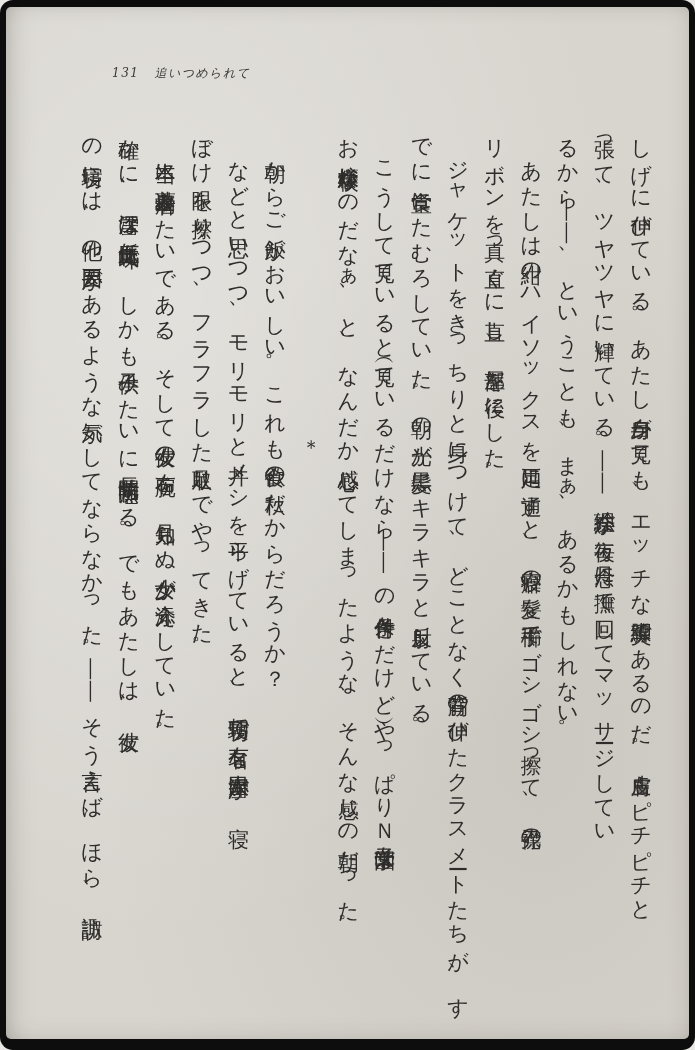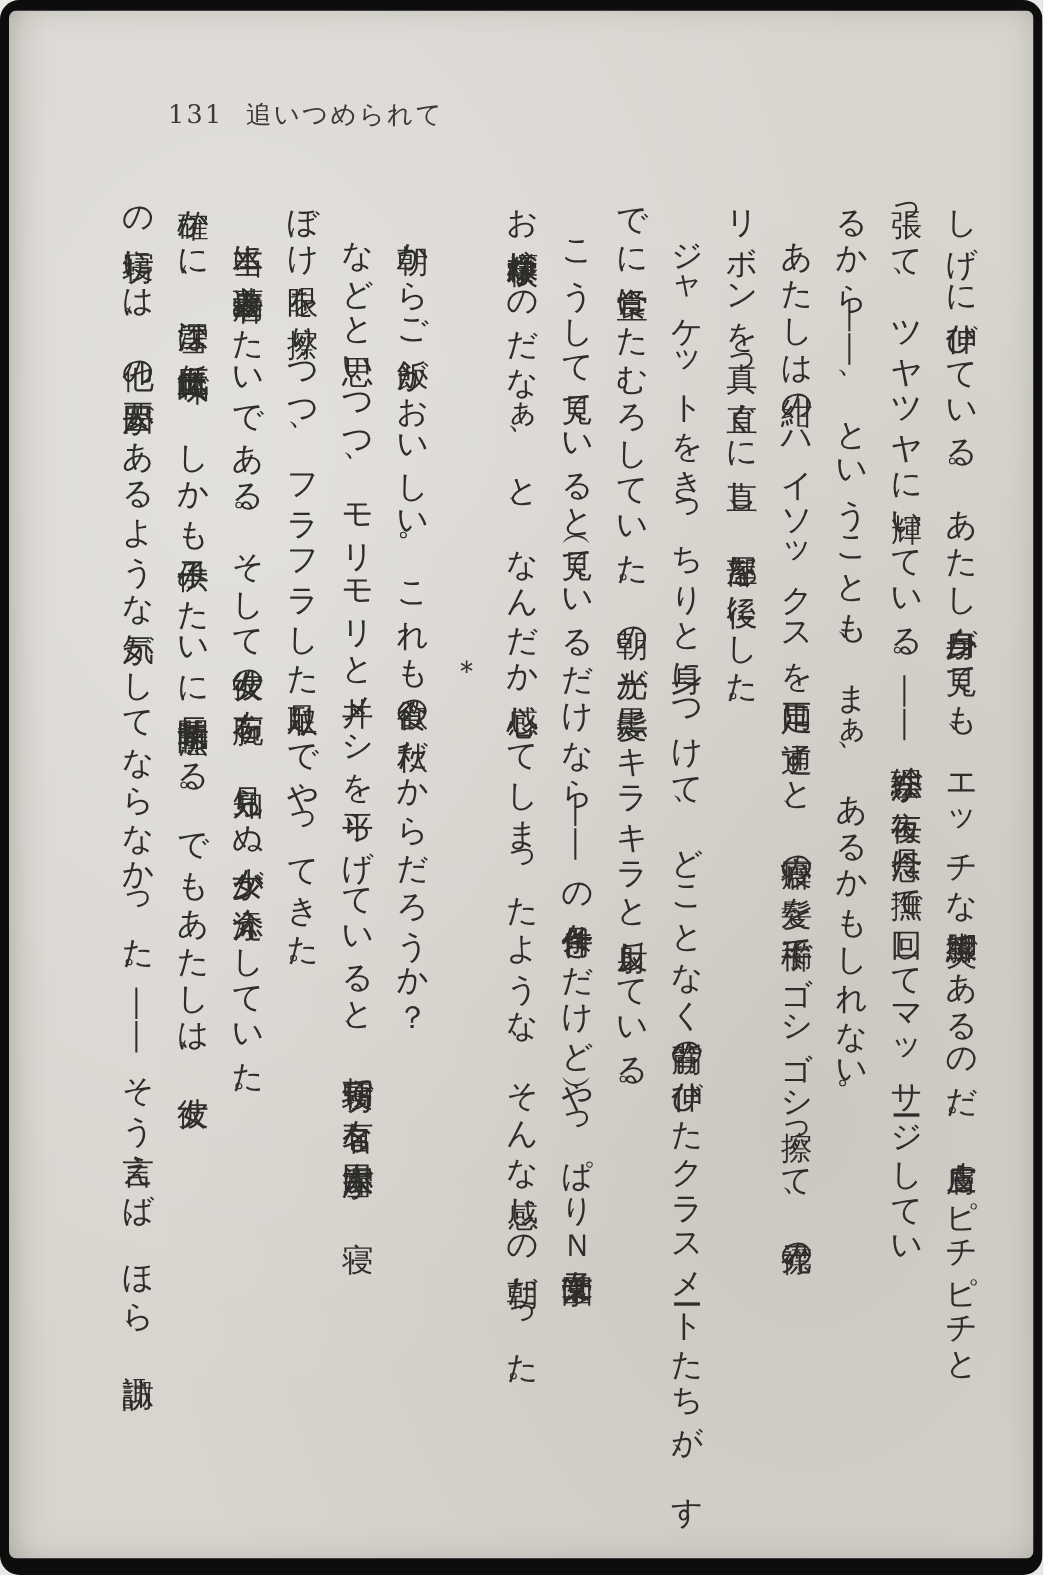--- a/index.html
+++ b/index.html
@@ -18,22 +18,23 @@
       radial-gradient(ellipse at 22% 28%, rgba(255,255,255,.28), transparent 62%),
       radial-gradient(ellipse at 78% 72%, rgba(110,104,92,.12), transparent 58%),
       #d8d5cf;
     border-radius:5px;
     box-shadow: inset 16px -8px 30px -22px rgba(60,55,48,.5),
                 inset -12px 10px 26px -20px rgba(60,55,48,.35);
     overflow:hidden;
   }
   .header{
     position:absolute;left:106px;top:58px;
-    font-size:17px;color:#3b3a37;letter-spacing:1.5px;
+    font-size:12px;color:#3b3a37;letter-spacing:1.5px;
     white-space:nowrap;
+    font-style:italic;
   }
   .header .pgnum{margin-right:15px;}
   .vtext{
     position:absolute;top:117px;right:30px;width:587px;height:894px;
     writing-mode:vertical-rl;text-orientation:mixed;
     font-size:21px;letter-spacing:1.35px;color:#2e2d2b;
     text-align:left;
   }
   .tcol{
     line-height:36.6px;

